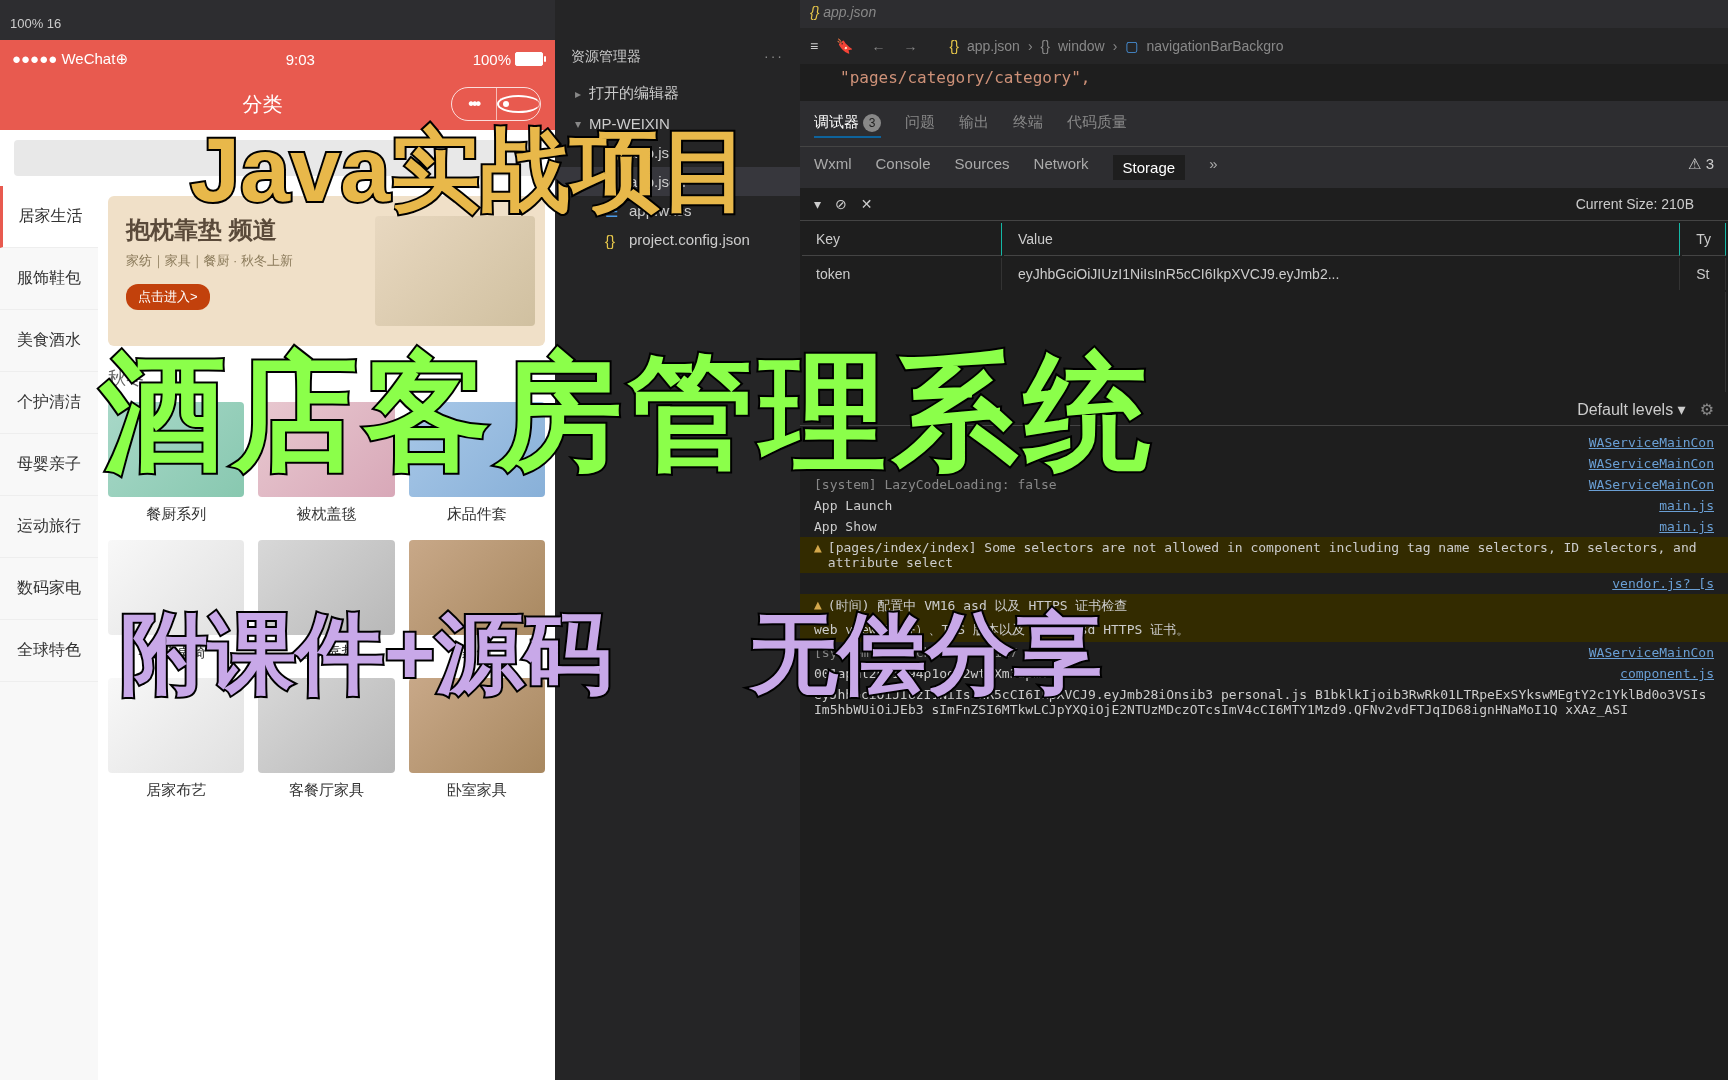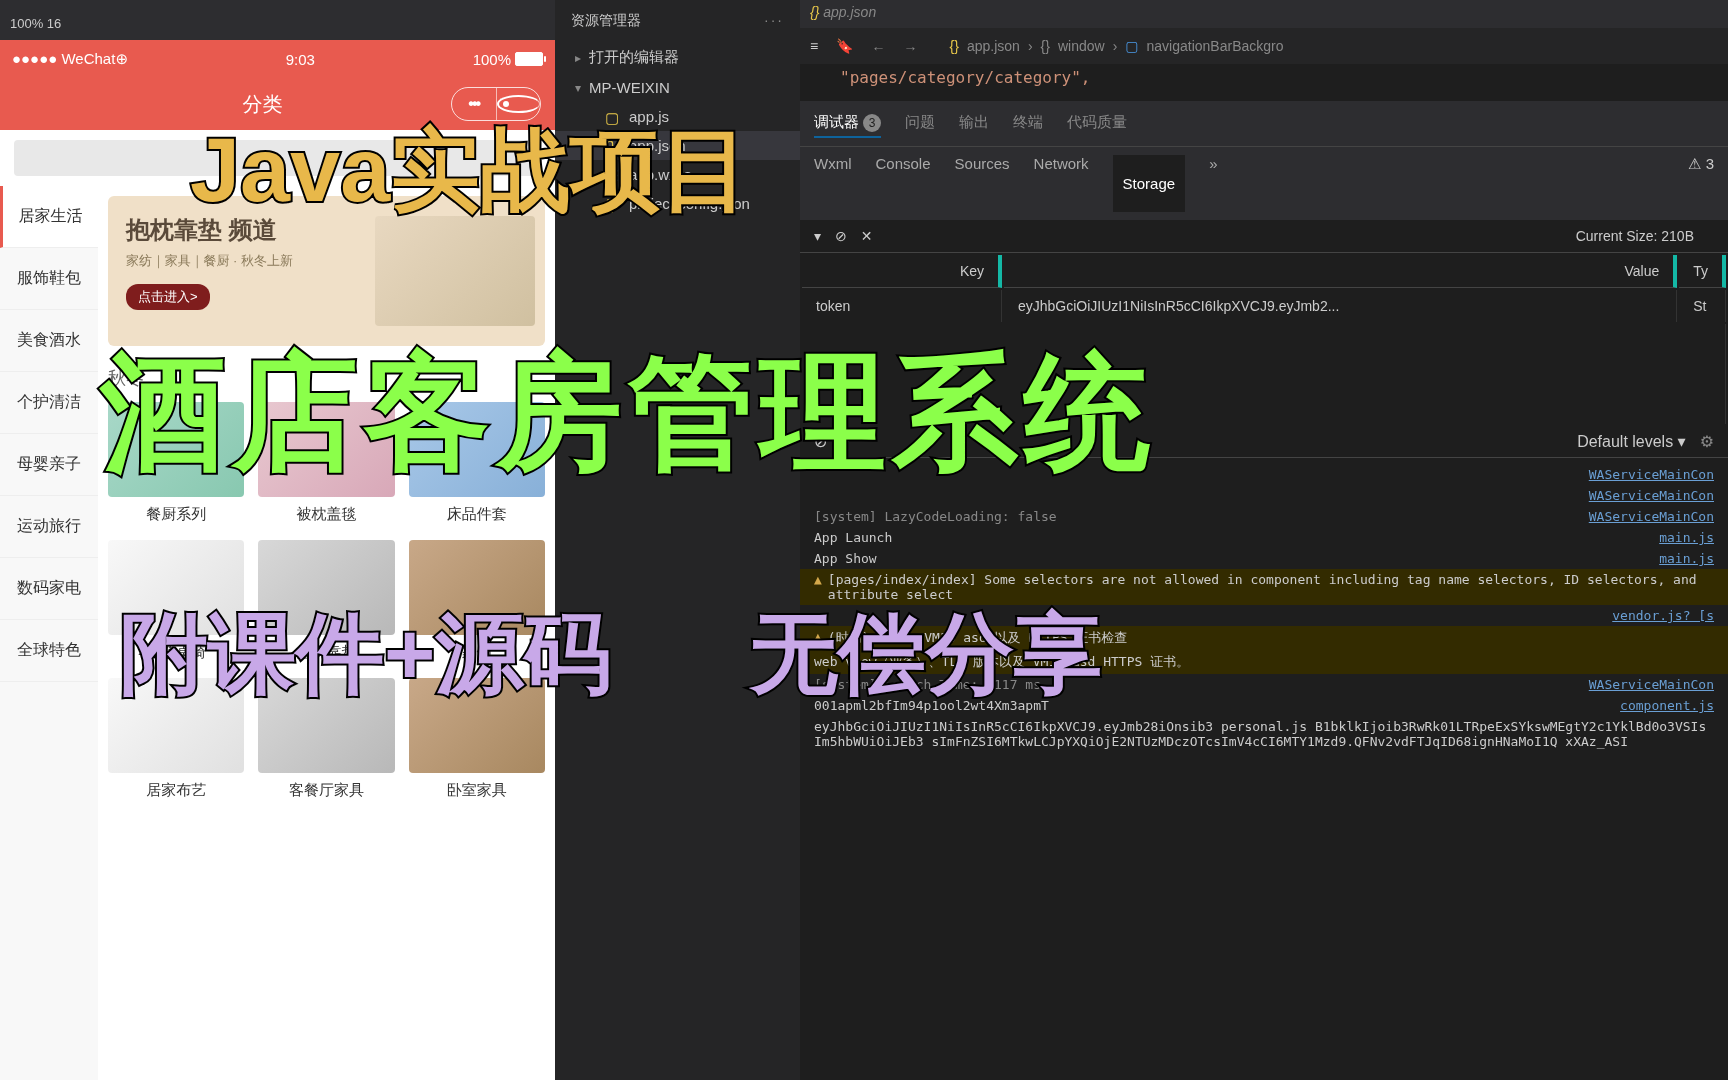--- a/index.html
+++ b/index.html
@@ -29,65 +29,65 @@
 
 .content-area { display: flex; background: #fff; height: calc(100% - 180px); }
 .sidebar { width: 98px; background: #f8f8f8; }
 .sidebar-item { padding: 20px 8px; text-align: center; font-size: 16px; color: #333; border-bottom: 1px solid #eee; }
 .sidebar-item.active { background: #fff; border-left: 3px solid #e85a4f; }
 
 .main-content { flex: 1; padding: 10px; overflow: hidden; }
 .banner { background: #f0e0c8; height: 150px; border-radius: 6px; padding: 18px; position: relative; margin-bottom: 20px; }
 .banner-title { font-size: 24px; font-weight: bold; color: #5a4a3a; }
 .banner-sub { font-size: 13px; color: #8a7a5a; margin-top: 6px; }
-.banner-btn { display: inline-block; background: #7f1d1d; color: #fff; padding: 4px 12px; border-radius: 12px; font-size: 13px; margin-top: 14px; }
+.banner-btn { display: inline-block; background: #c2410c; color: #fff; padding: 4px 12px; border-radius: 12px; font-size: 13px; margin-top: 14px; }
 .banner-img { position: absolute; right: 10px; top: 20px; width: 160px; height: 110px; background: linear-gradient(135deg, #e8d8c0, #d0c0a0); border-radius: 4px; }
 
 .section-title { font-size: 18px; color: #666; margin: 20px 0 12px; }
 .product-grid { display: grid; grid-template-columns: repeat(3, 1fr); gap: 14px; }
 .product { text-align: center; }
 .product-img { width: 100%; height: 95px; background: #f0f0f0; border-radius: 4px; margin-bottom: 8px; }
 .product-img.green { background: linear-gradient(135deg, #a8d8c8, #88c8b0); }
 .product-img.blue { background: linear-gradient(135deg, #a8c8e8, #88b0d8); }
 .product-img.pink { background: linear-gradient(135deg, #e8c8d0, #d8a8b8); }
 .product-img.white { background: linear-gradient(135deg, #f8f8f8, #e0e0e0); }
 .product-img.grey { background: linear-gradient(135deg, #d8d8d8, #b8b8b8); }
 .product-img.brown { background: linear-gradient(135deg, #c8a888, #a88860); }
 .product-label { font-size: 15px; color: #333; }
 
 
 .explorer { position: absolute; left: 555px; top: 0; width: 245px; height: 100%; background: #252526; color: #ccc; }
-.explorer-header { padding: 12px 16px; font-size: 14px; display: flex; justify-content: space-between; }
+.explorer-header { padding: 12px 16px; font-size: 14px; display: flex; justify-content: space-between; margin-top: 36px; }
 .explorer-item { padding: 6px 20px; font-size: 15px; display: flex; align-items: center; gap: 8px; }
 .explorer-item.indent2 { padding-left: 50px; }
 .explorer-item.selected { background: #37373d; }
 .file-icon { width: 16px; height: 16px; display: inline-block; }
 .chevron { color: #888; font-size: 12px; }
 
 
 .ide { position: absolute; left: 800px; top: 0; right: 0; height: 100%; background: #1e1e1e; color: #ccc; }
 .ide-top { background: #2d2d30; height: 28px; font-size: 14px; padding: 4px 10px; color: #888; font-style: italic; }
 .ide-tabs { background: #252526; height: 36px; display: flex; align-items: center; padding: 0 10px; gap: 18px; font-size: 14px; }
 .breadcrumb { padding: 6px 14px; font-size: 14px; color: #888; display: flex; align-items: center; gap: 8px; }
 .code-line { padding: 4px 40px; font-family: Consolas, monospace; font-size: 16px; color: #ce9178; }
 
 .debug-tabs { background: #2d2d30; padding: 8px 14px; display: flex; gap: 24px; font-size: 15px; margin-top: 10px; }
 .debug-tabs .tab { color: #888; padding: 4px 0; }
 .debug-tabs .tab.active { color: #fff; border-bottom: 2px solid #0e639c; }
 .debug-tabs .badge { background: #888; color: #1e1e1e; border-radius: 50%; width: 18px; height: 18px; display: inline-flex; align-items: center; justify-content: center; font-size: 12px; margin-left: 4px; }
 
 .devtools-tabs { background: #2d2d30; padding: 8px 14px; display: flex; gap: 24px; font-size: 15px; border-top: 1px solid #444; }
 .devtools-tabs .tab { color: #aaa; }
-.devtools-tabs .tab.active { color: #fff; background: #1e1e1e; padding: 20px 10px; text-align: center; }
+.devtools-tabs .tab.active { color: #fff; background: #1e1e1e; padding: 4px 10px; text-align: center; }
 
 .storage-bar { padding: 8px 14px; display: flex; align-items: center; gap: 14px; font-size: 14px; border-bottom: 1px solid #444; }
 .storage-bar .size { margin-left: auto; margin-right: 20px; }
 
 .storage-table { width: 100%; font-size: 14px; }
-.storage-table th { text-align: right; padding: 8px 14px; border-bottom: 1px solid #444; color: #ccc; font-weight: normal; border-right: 4px solid #14b8a6; }
+.storage-table th { text-align: left; padding: 8px 14px; border-bottom: 1px solid #444; color: #ccc; font-weight: normal; border-right: 1px solid #14b8a6; }
 .storage-table td { padding: 8px 14px; border-right: 1px solid #333; }
 .storage-table .key-col { width: 200px; }
 
 .console-area { padding: 6px 0; font-family: Consolas, monospace; font-size: 13px; }
 .console-filter { padding: 6px 14px; display: flex; gap: 14px; align-items: center; border-bottom: 1px solid #444; }
 .console-filter .levels { margin-left: auto; }
 .console-line { padding: 3px 14px; display: flex; }
 .console-line .msg { flex: 1; }
 .console-line .src { color: #6a9fd4; text-decoration: underline; }
 .console-line.warn { background: #332b00; color: #ccc; }

